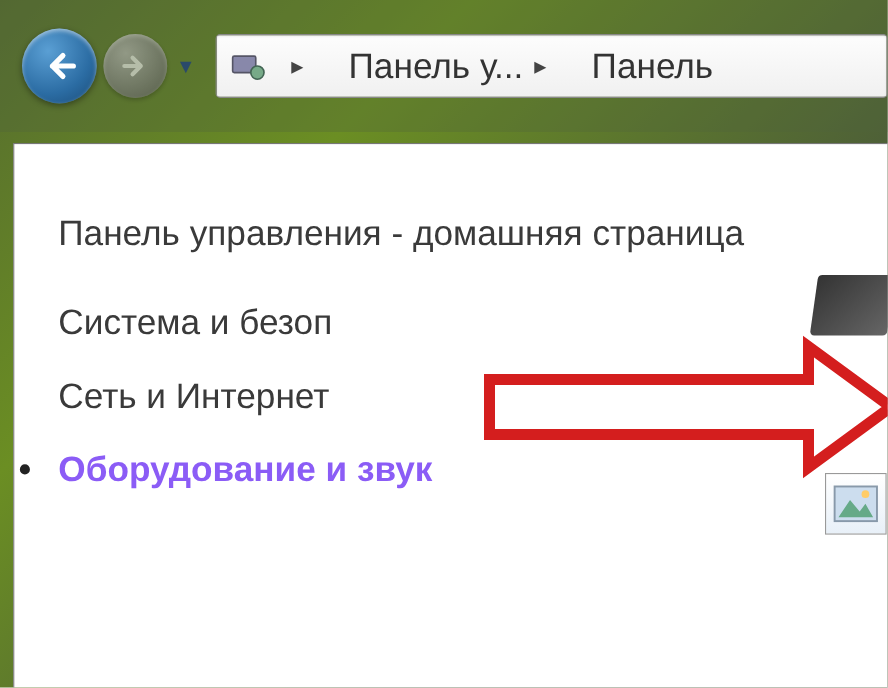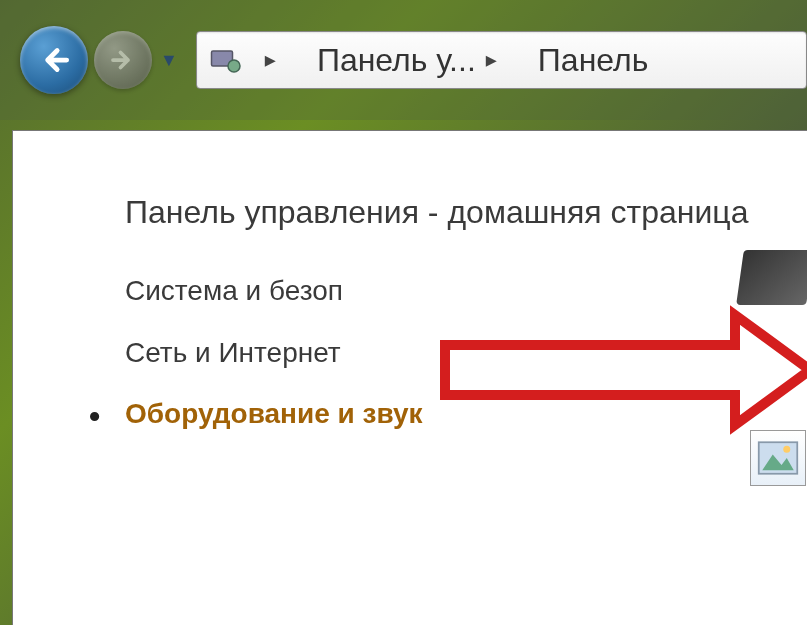--- a/index.html
+++ b/index.html
@@ -82,39 +82,39 @@
     .content-area {
       position: absolute;
       top: 130px;
       left: 12px;
       right: 0;
       bottom: 0;
       background: #fff;
       border: 1px solid #777;
       border-right: none;
       border-bottom: none;
-      padding: 60px 0 0 112px;
+      padding: 60px 0 0 40px;
     }
     .sidebar-title {
       color: #3a3a3a;
       font-size: 32px;
       line-height: 1.35;
       margin-bottom: 40px;
     }
     .sidebar-link {
       color: #3a3a3a;
-      font-size: 28px;
+      font-size: 32px;
       line-height: 1.2;
       margin-bottom: 28px;
       cursor: pointer;
       display: block;
     }
     .sidebar-link.current {
       font-weight: bold;
-      color: #a16207;
+      color: #8b5cf6;
       position: relative;
     }
     .sidebar-link.current::before {
       content: "•";
       position: absolute;
       left: -36px;
       color: #222;
       font-size: 32px;
     }
     .red-arrow {

